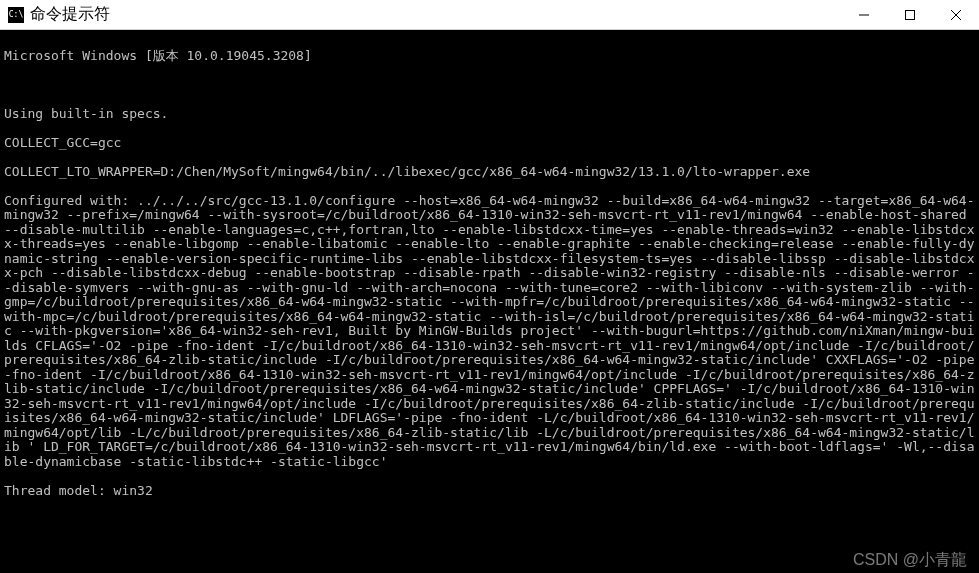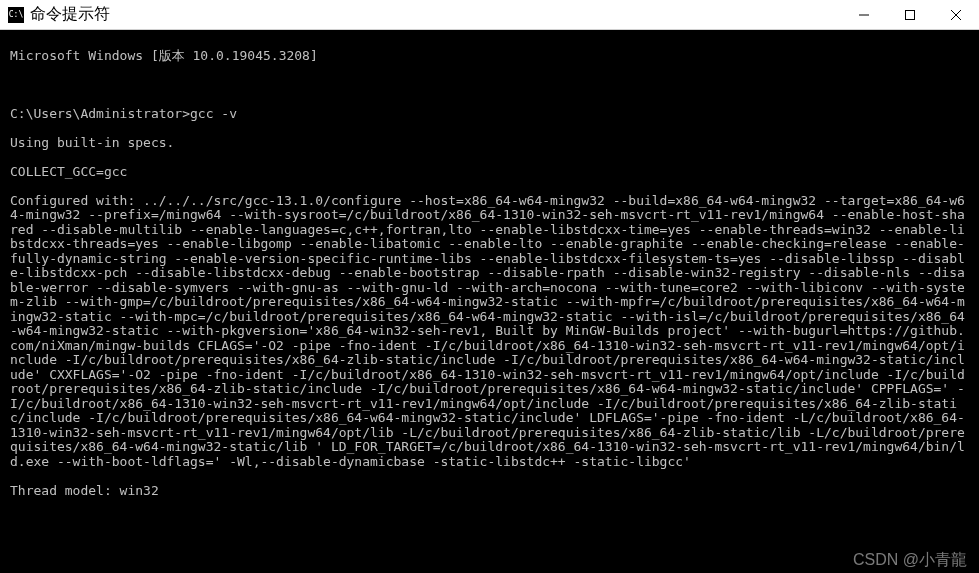--- a/index.html
+++ b/index.html
@@ -55,21 +55,21 @@
       cursor: pointer;
     }
     .titlebar-btn.min svg, .titlebar-btn.max svg, .titlebar-btn.close svg {
       width: 10px;
       height: 10px;
     }
     .terminal {
       background: #000000;
       color: #c0c0c0;
       height: calc(573px - 30px);
-      padding: 4px 10px;
+      padding: 4px 4px;
       font-family: "NSimSun", "SimSun", "Consolas", monospace;
       font-size: 13px;
       line-height: 14.5px;
       white-space: pre-wrap;
       word-break: break-all;
       overflow: hidden;
       position: relative;
     }
     .terminal .line {
       display: block;
@@ -106,23 +106,23 @@
           <line x1="0" y1="0" x2="10" y2="10" stroke="#000" stroke-width="1"></line>
           <line x1="10" y1="0" x2="0" y2="10" stroke="#000" stroke-width="1"></line>
         </svg>
     </div>
   </div>
 </div>
 
 <div class="terminal">
 <span class="line">Microsoft Windows [版本 10.0.19045.3208]</span>
 <span class="line"> </span>
-<span class="line"><span>C:\Users\Administrator&gt;</span><span>gcc -v</span></span>
 <span class="line">Using built-in specs.</span>
 <span class="line">COLLECT_GCC=gcc</span>
+<span class="line">COLLECT_LTO_WRAPPER=D:/Chen/MySoft/mingw64/bin/../libexec/gcc/x86_64-w64-mingw32/13.1.0/lto-wrapper.exe</span>
 <span class="line">Configured with: ../../../src/gcc-13.1.0/configure --host=x86_64-w64-mingw32 --build=x86_64-w64-mingw32 --target=x86_64-w64-mingw32 --prefix=/mingw64 --with-sysroot=/c/buildroot/x86_64-1310-win32-seh-msvcrt-rt_v11-rev1/mingw64 --enable-host-shared --disable-multilib --enable-languages=c,c++,fortran,lto --enable-libstdcxx-time=yes --enable-threads=win32 --enable-libstdcxx-threads=yes --enable-libgomp --enable-libatomic --enable-lto --enable-graphite --enable-checking=release --enable-fully-dynamic-string --enable-version-specific-runtime-libs --enable-libstdcxx-filesystem-ts=yes --disable-libssp --disable-libstdcxx-pch --disable-libstdcxx-debug --enable-bootstrap --disable-rpath --disable-win32-registry --disable-nls --disable-werror --disable-symvers --with-gnu-as --with-gnu-ld --with-arch=nocona --with-tune=core2 --with-libiconv --with-system-zlib --with-gmp=/c/buildroot/prerequisites/x86_64-w64-mingw32-static --with-mpfr=/c/buildroot/prerequisites/x86_64-w64-mingw32-static --with-mpc=/c/buildroot/prerequisites/x86_64-w64-mingw32-static --with-isl=/c/buildroot/prerequisites/x86_64-w64-mingw32-static --with-pkgversion='x86_64-win32-seh-rev1, Built by MinGW-Builds project' --with-bugurl=https://github.com/niXman/mingw-builds CFLAGS='-O2 -pipe -fno-ident -I/c/buildroot/x86_64-1310-win32-seh-msvcrt-rt_v11-rev1/mingw64/opt/include -I/c/buildroot/prerequisites/x86_64-zlib-static/include -I/c/buildroot/prerequisites/x86_64-w64-mingw32-static/include' CXXFLAGS='-O2 -pipe -fno-ident -I/c/buildroot/x86_64-1310-win32-seh-msvcrt-rt_v11-rev1/mingw64/opt/include -I/c/buildroot/prerequisites/x86_64-zlib-static/include -I/c/buildroot/prerequisites/x86_64-w64-mingw32-static/include' CPPFLAGS=' -I/c/buildroot/x86_64-1310-win32-seh-msvcrt-rt_v11-rev1/mingw64/opt/include -I/c/buildroot/prerequisites/x86_64-zlib-static/include -I/c/buildroot/prerequisites/x86_64-w64-mingw32-static/include' LDFLAGS='-pipe -fno-ident -L/c/buildroot/x86_64-1310-win32-seh-msvcrt-rt_v11-rev1/mingw64/opt/lib -L/c/buildroot/prerequisites/x86_64-zlib-static/lib -L/c/buildroot/prerequisites/x86_64-w64-mingw32-static/lib ' LD_FOR_TARGET=/c/buildroot/x86_64-1310-win32-seh-msvcrt-rt_v11-rev1/mingw64/bin/ld.exe --with-boot-ldflags=' -Wl,--disable-dynamicbase -static-libstdc++ -static-libgcc'</span>
 <span class="line">Thread model: win32</span>
 
 
 
 
 <div class="watermark">CSDN @小青龍</div>
 </div>
 
 </body></html>

